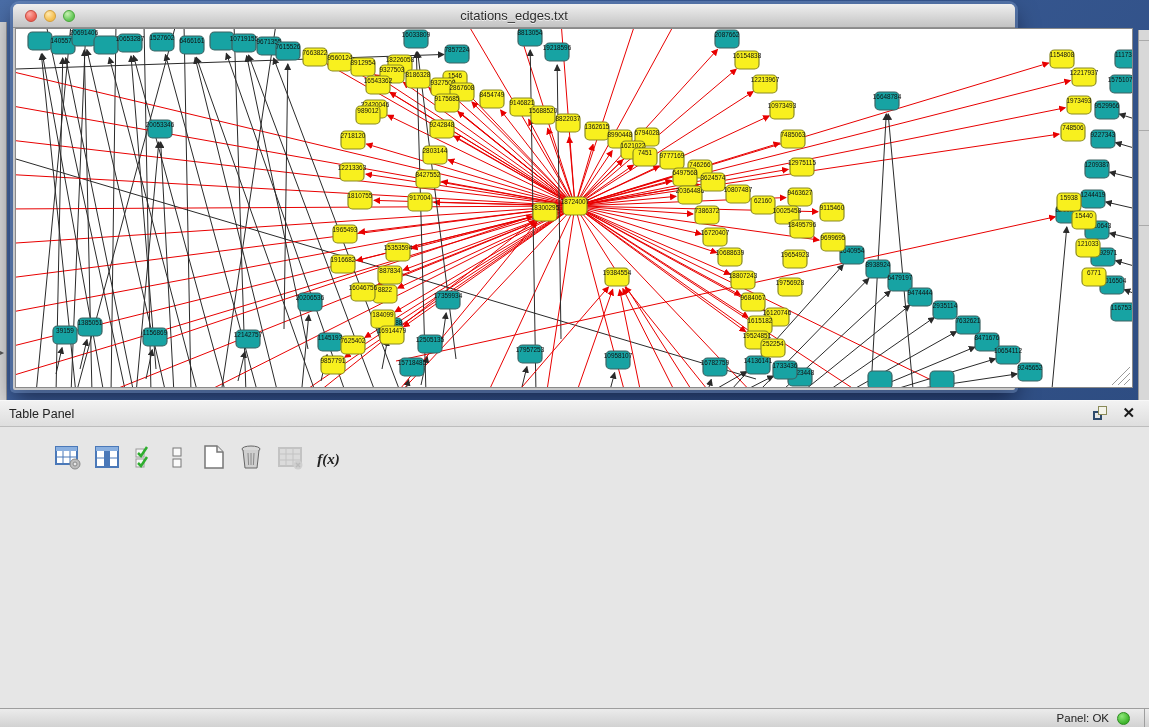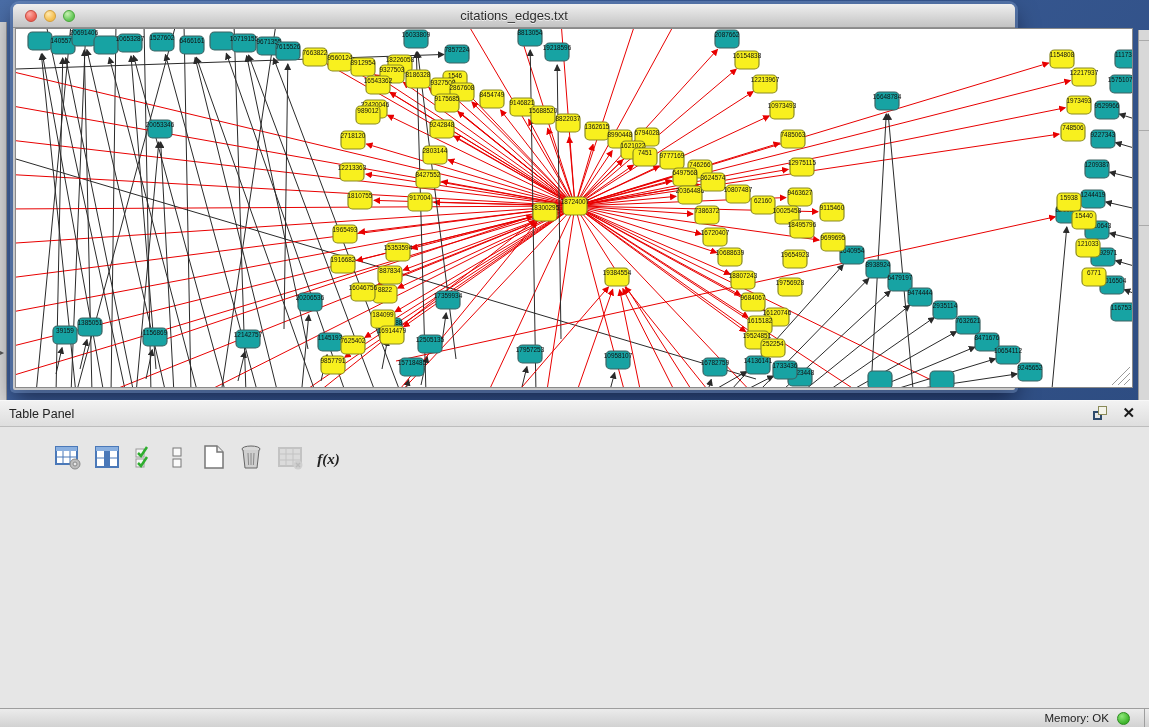--- a/index.html
+++ b/index.html
@@ -848,16 +848,16 @@
           <line x1="1" y1="15" x2="23" y2="15" stroke="#9a9a9a"></line>
           <circle cx="20" cy="20" r="4.5" fill="#b5b5b5"></circle>
           <path d="M18 18 L22 22 M22 18 L18 22" stroke="#888" stroke-width="1.5"></path>
         </svg></span>
     <span class="tb-ic fx">f(x)</span>
   </div>
 
 </div>
 
 <div class="statusbar">
-  <span class="mem">Memory: OK</span>
+  <span class="mem">Panel: OK</span>
   <span class="dot"></span>
   <span class="div"></span>
 </div>
 
 </body></html>

